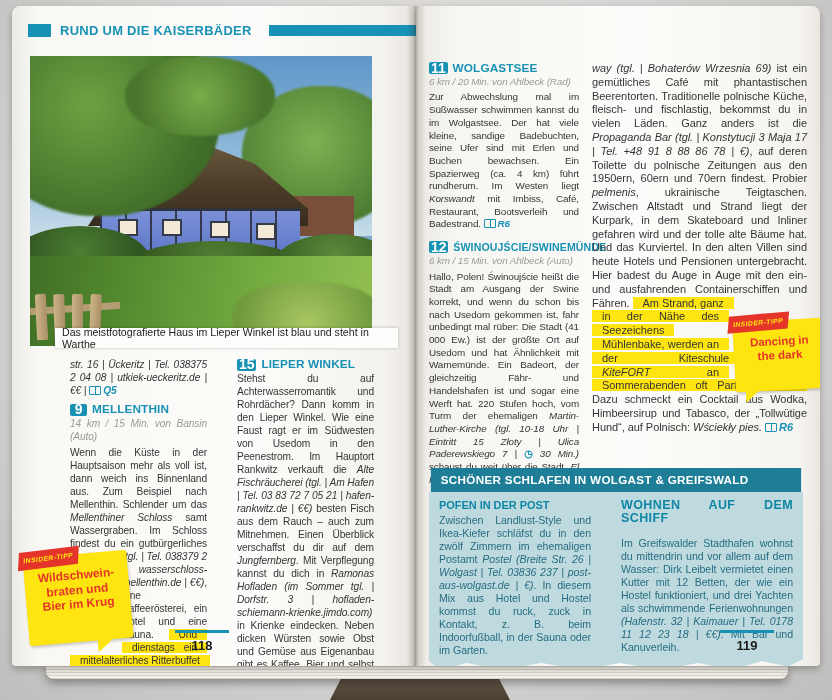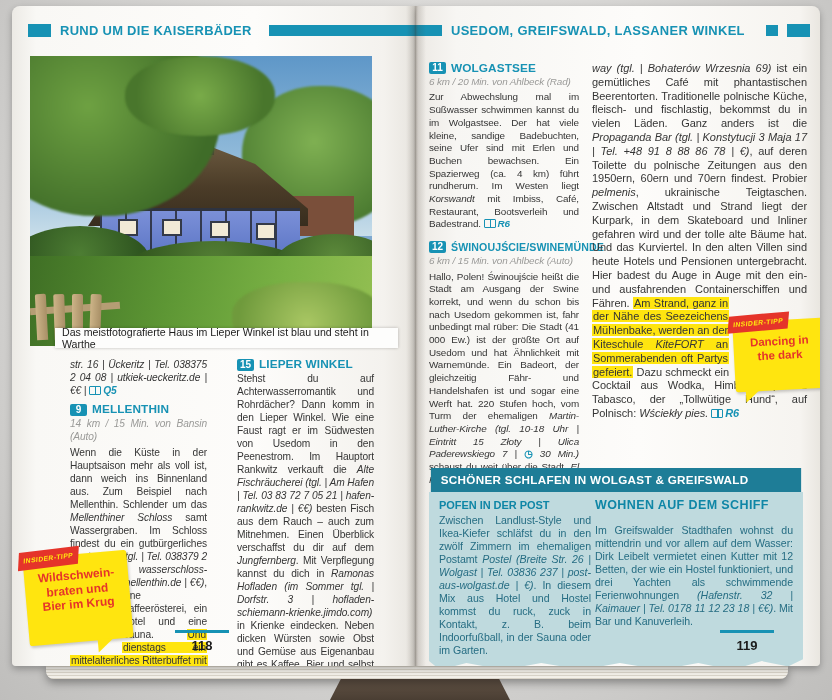--- a/index.html
+++ b/index.html
@@ -57,46 +57,46 @@
   .cols{position:absolute;display:flex;}
   .cols-left{left:42px;top:352px;width:320px;gap:14px;}
   .cols-right{left:13px;top:56px;width:378px;gap:13px;}
   .col{text-align:justify;color:#353535;}
   .colL{width:153px;font-size:10.2px;line-height:13px;letter-spacing:-.1px;margin-left:16px;}
   .colR1{width:150px;font-size:9.9px;line-height:12.7px;letter-spacing:-.12px;flex:none;}
   .colR2{width:215px;font-size:11px;line-height:13.8px;letter-spacing:-.05px;flex:none;}
   .it{font-style:italic;}
   .addr{margin:0 0 4px 0;font-style:italic;color:#333;}
   .entry-head{display:flex;align-items:center;gap:5px;margin:6px 0 1px 0;}
-  .badge{min-width:13px;height:12px;padding:0 2px;background:#1792b4;color:#fff;font-size:10px;font-weight:bold;
+  .badge{min-width:13px;height:12px;padding:0 2px;background:#1792b4;color:#fff;font-size:14px;font-weight:bold;
     display:flex;align-items:center;justify-content:center;border-radius:2px;flex:none;}
   .etitle{color:#1792b4;font-weight:bold;font-size:11.8px;letter-spacing:.1px;white-space:nowrap;}
   .dist{font-style:italic;color:#9a9a98;margin:1px 0 3px 0;}
   .body{margin:0;}
-  .hl{background:#ffe50f;padding:0 1px;box-decoration-break:clone;-webkit-box-decoration-break:clone;}
+  .hl{background:#ffe50f;padding:0 10px;box-decoration-break:clone;-webkit-box-decoration-break:clone;}
   .mapref{color:#1792b4;font-style:italic;font-weight:bold;white-space:nowrap;}
   .map-icon{display:inline-block;width:10px;height:7px;border:1.3px solid #1792b4;border-radius:1px;position:relative;vertical-align:-1px;margin-right:2px;}
   .map-icon::after{content:"";position:absolute;left:50%;top:0;bottom:0;width:1.3px;background:#1792b4;}
   .clock{color:#1792b4;font-style:normal;font-weight:bold;}
   
   .tip{position:absolute;background:#ffe50f;border-radius:3px;z-index:6;box-shadow:1px 2px 3px rgba(0,0,0,.2);
     color:#e5342a;font-weight:bold;text-align:center;}
   .tip::after{content:"";position:absolute;width:0;height:0;border-top:13px solid #ffe50f;}
   .tip-left{left:14px;top:548px;width:104px;height:74px;transform:rotate(-5deg);font-size:12px;line-height:14.5px;padding-top:14px;}
   .tip-left::after{bottom:-12px;right:20px;border-right:16px solid transparent;}
   .tip-right{left:318px;top:314px;width:92px;height:56px;transform:rotate(-3deg);font-size:11.5px;line-height:14px;padding-top:14px;}
   .tip-right::after{bottom:-11px;left:10px;border-right:15px solid transparent;}
   .tip-ribbon{position:absolute;top:-7px;left:-4px;background:#e5342a;color:#ffe50f;font-size:6.8px;font-weight:bold;
     letter-spacing:.4px;padding:1.5px 5px;transform:skewX(-10deg) rotate(-2deg);white-space:nowrap;}
   .tip-spacer-left{float:left;width:90px;height:70px;margin-left:-38px;}
   .tip-spacer-right{float:right;width:94px;height:70px;margin-right:-16px;}
   
   .box{position:absolute;left:13px;top:462px;width:374px;z-index:7;}
   .box-header{background:#1e7d97;color:#fff;font-weight:bold;font-size:11.8px;letter-spacing:.3px;padding:5px 10px;transform:scaleX(.99);}
-  .box-body{background:#bfdade;display:flex;gap:4px;padding:7px 10px 13px 10px;
+  .box-body{background:#bfdade;display:flex;gap:30px;padding:7px 10px 13px 10px;
     clip-path:polygon(0 0,100% 0,100% 94%,96% 98%,89% 95%,81% 100%,72% 96%,62% 100%,51% 96%,41% 100%,30% 96%,20% 100%,10% 96%,3% 100%,0 95%);}
   .box-col{text-align:justify;color:#266d83;font-size:10.6px;line-height:13px;letter-spacing:-.05px;}
   .box-col1{width:152px;flex:none;}
   .box-col2{width:188px;flex:1;}
   .box-title1{color:#0f86a6;font-weight:bold;font-size:11px;margin:0 0 2px 0;}
   .box-title2{color:#0f86a6;font-weight:bold;font-size:12.5px;letter-spacing:.4px;margin:0 0 12px 0;}
   
   .folio{position:absolute;bottom:13px;width:62px;text-align:center;z-index:8;}
   .folio-rule{width:54px;height:3px;background:#1792b4;margin:0 auto 5px auto;}
   .folio-num{font-weight:bold;font-size:13px;color:#1b1b1b;}
@@ -168,26 +168,20 @@
       <div>Bier im Krug</div>
     </div>
 
     <div class="folio" style="left:159px;">
       <div class="folio-rule"></div>
       <div class="folio-num">118</div>
     </div>
   </div>
 
   <div class="page page-right">
-    <div class="hdr">
-      <div class="hdr-bar" style="flex:none;width:26px;"></div>
-      <div class="hdr-title">USEDOM, GREIFSWALD, LASSANER WINKEL</div>
-      <div class="hdr-bar"></div>
-      <div class="hdr-sq" style="margin-right:10px;"></div>
-    </div>
 
     <div class="cols cols-right">
       <div class="col colR1">
         <div class="entry-head" style="margin-top:0;">
           <span class="badge">11</span>
           <span class="etitle">WOLGASTSEE</span>
         </div>
         <p class="dist">6 km / 20 Min. von Ahlbeck (Rad)</p>
         <p class="body"><span>Zur Abwechslung mal im Süßwasser schwimmen kannst du im Wolgastsee. Der hat viele kleine, sandige Badebuchten, seine Ufer sind mit Erlen und Buchen bewachsen. Ein Spazierweg (ca. 4 km) führt rundherum. Im Westen liegt </span><span class="it">Korswandt</span><span> mit Imbiss, Café, Restaurant, Bootsverleih und Badestrand. </span><span class="mapref"><span class="map-icon"></span><span>R6</span></span></p>
         <div class="entry-head" style="margin-top:10px;">

